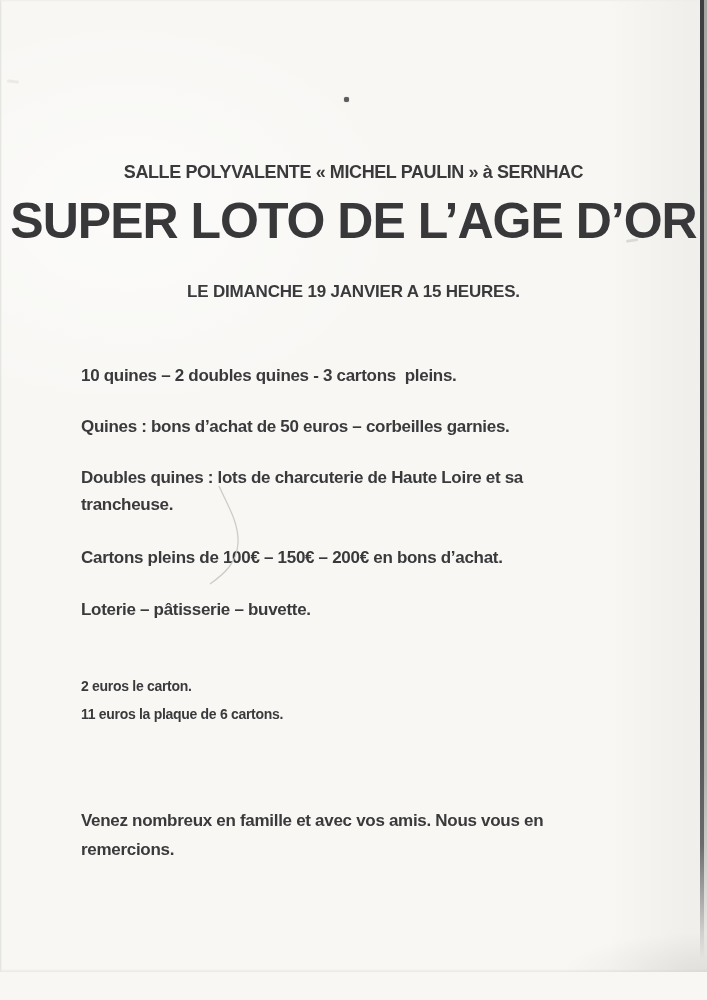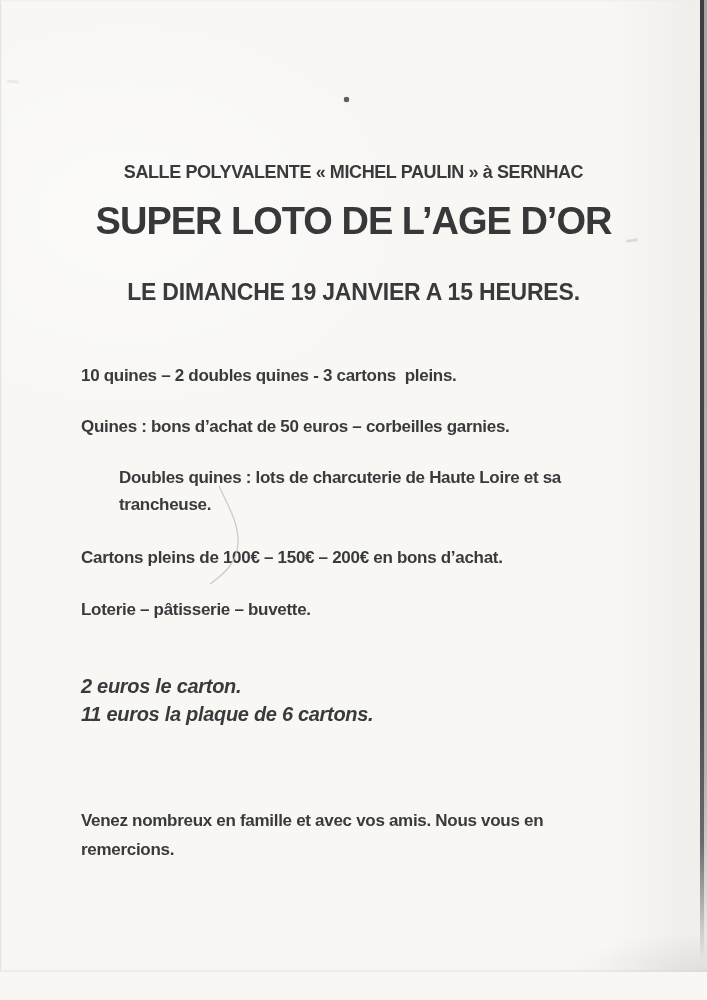--- a/index.html
+++ b/index.html
@@ -25,42 +25,42 @@
   .txt { position: absolute; margin: 0; white-space: pre-wrap; }
 
   .venue {
     top: 160px; left: 0; width: 707px;
     text-align: center;
     font-size: 18px; line-height: 24px; letter-spacing: -0.4px;
   }
   .title {
     top: 198px; left: 0; width: 707px;
     text-align: center;
-    font-size: 38px; line-height: 46px; letter-spacing: -1px;
+    font-size: 50px; line-height: 46px; letter-spacing: -1px;
     color: #38383b;
   }
   .date {
     top: 280px; left: 0; width: 707px;
     text-align: center;
-    font-size: 23px; line-height: 24px; letter-spacing: -0.2px;
+    font-size: 17px; line-height: 24px; letter-spacing: -0.2px;
   }
 
   .bodyline {
     left: 81px; width: 532px;
     font-size: 17px; line-height: 27px; letter-spacing: -0.3px;
   }
   .p-games    { top: 362px; }
   .p-quines   { top: 413px; }
-  .p-doubles  { top: 464px; margin-left: 38px; }
+  .p-doubles  { top: 464px; }
   .p-cartons  { top: 544px; }
   .p-loterie  { top: 596px; }
 
   .prices {
     position: absolute; top: 673px; left: 81px; width: 532px;
-    font-size: 20px; line-height: 27.5px; letter-spacing: -0.3px; font-style: italic;
+    font-size: 14px; line-height: 27.5px; letter-spacing: -0.3px;
   }
   .prices p { margin: 0; white-space: pre-wrap; }
 
   .closing {
     top: 806px; width: 540px;
     line-height: 29px;
   }
 
   
   .artifact { position: absolute; pointer-events: none; }

